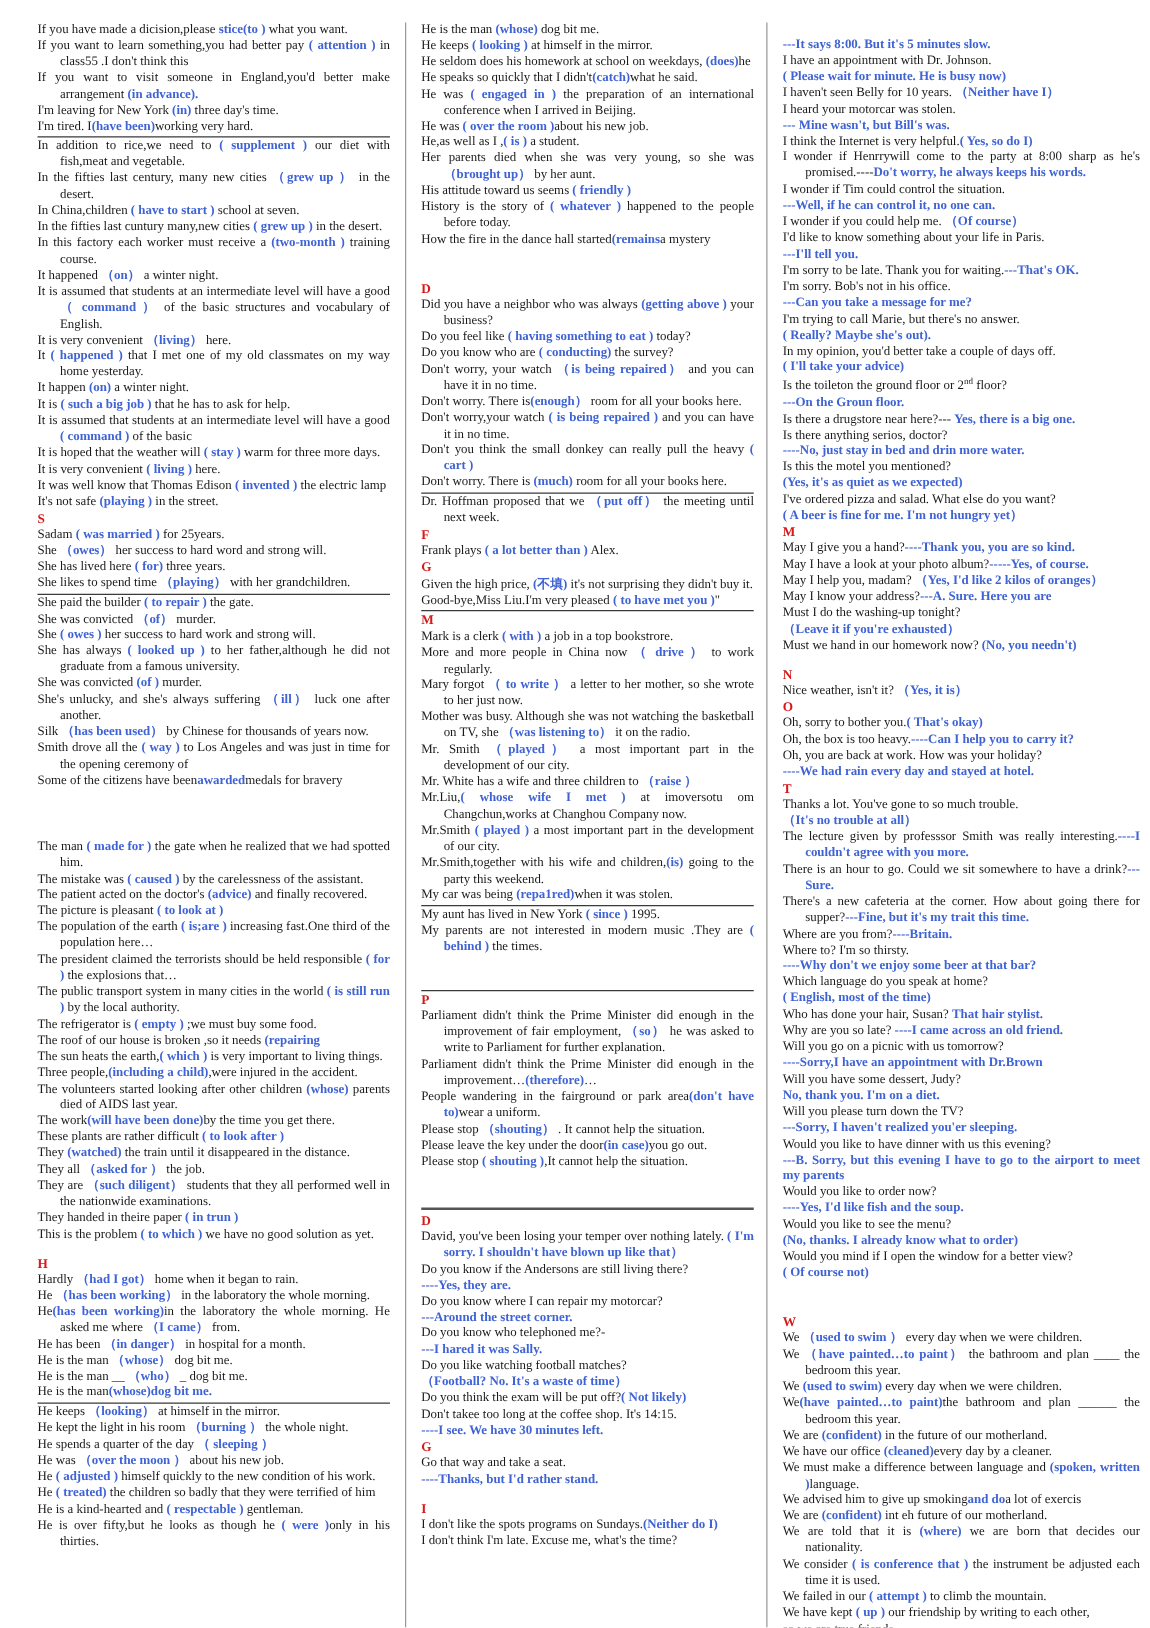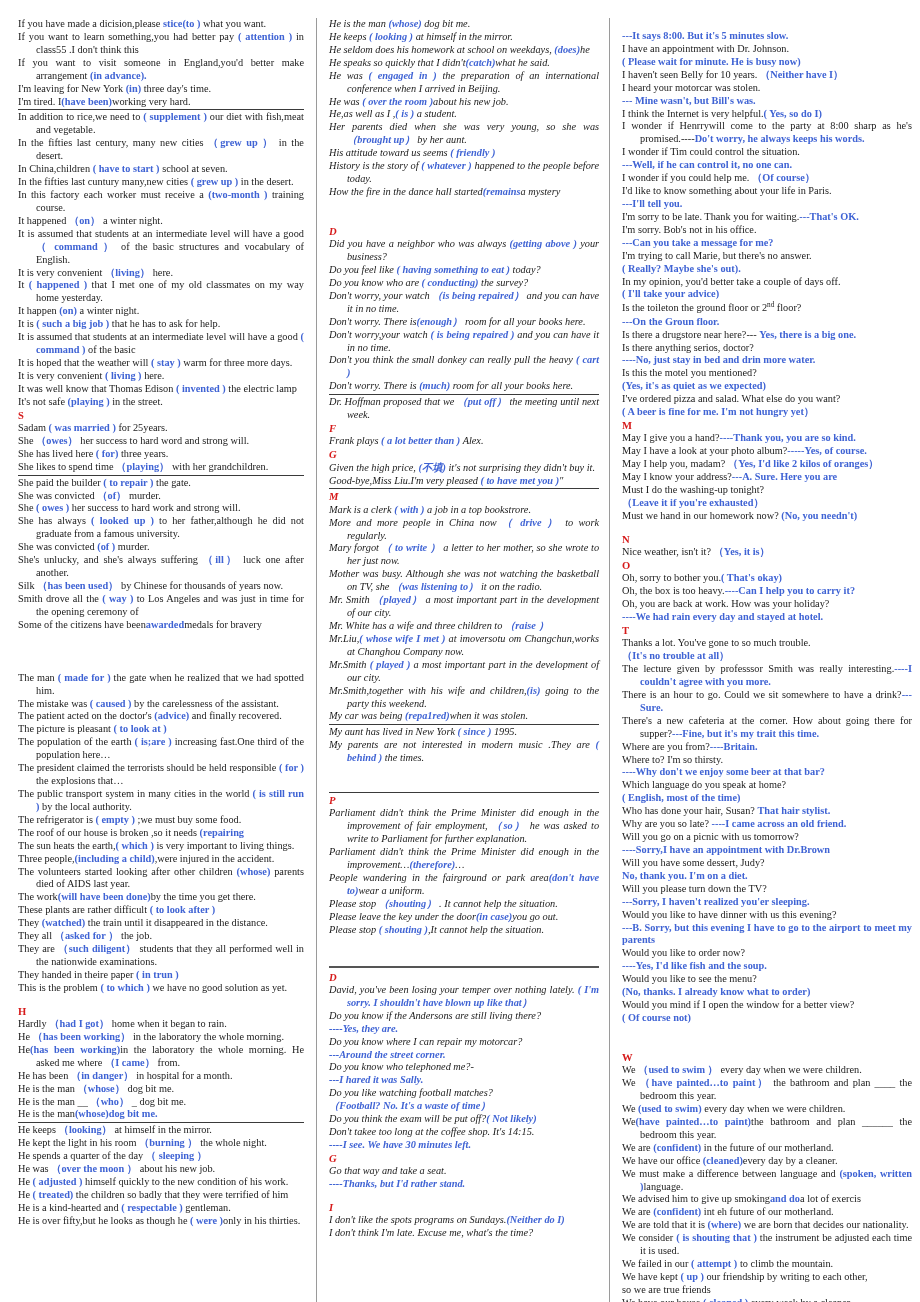--- a/index.html
+++ b/index.html
@@ -6,41 +6,41 @@
   body{
     width:920px;height:1302px;
     font-family:"Liberation Serif","DejaVu Serif",serif;
     color:#1a1a1a;
     -webkit-font-smoothing:none;
   }
   .page{
     position:relative;
     width:920px;height:1302px;
     box-sizing:border-box;
-    padding:18px 4px 0 4px;
+    padding:18px 4px 0 16px;
     display:flex;
     align-items:flex-start;
   }
   .col{
     box-sizing:border-box;
     font-size:10.3px;
     line-height:1.255;
     text-align:justify;
     text-justify:inter-word;
     hyphens:none;
   }
   .col-1{width:310px;padding-left:14px;padding-right:8px;}
   .col-sep{
     width:1px;
     align-self:stretch;
     background:#9a9a9a;
     margin:0 4px;
     flex:0 0 1px;
   }
-  .col-2{width:286px;padding-left:8px;padding-right:6px;font-style:italic;}
+  .col-2{width:286px;padding-left:8px;padding-right:6px;}
   .col-3{width:304px;padding-left:8px;padding-right:4px;margin-top:12px;}
 
   .ln{margin:0;padding:0;text-indent:0;}
   
   .ln{padding-left:18px;text-indent:-18px;}
   .ln.flush{padding-left:0;text-indent:0;}
 
   .b{color:#3f63d4;font-weight:bold;}
   .hdr{color:#d61a1a;font-weight:bold;font-size:10.6px;margin:0;padding:0;}
   .hr{
@@ -290,19 +290,19 @@
       <div class="ln">We  <span class="b">（used to swim  ）</span>  every day when we were children.</div>
       <div class="ln">We  <span class="b">（have painted…to paint）</span>   the bathroom and plan ____ the bedroom this year.</div>
       <div class="ln">We <span class="b">(used to swim)</span> every day when we were children.</div>
       <div class="ln">We<span class="b">(have painted…to paint)</span>the bathroom and plan ______ the bedroom this year.</div>
       <div class="ln">We are <span class="b">(confident)</span> in the future of our motherland.</div>
       <div class="ln">We have our office <span class="b">(cleaned)</span>every day by a cleaner.</div>
       <div class="ln">We must make a difference between language and <span class="b">(spoken, written )</span>language.</div>
       <div class="ln">We advised him to give up smoking<span class="b">and do</span>a lot of exercis</div>
       <div class="ln">We are <span class="b">(confident)</span> int eh future of our motherland.</div>
       <div class="ln">We are told that it is <span class="b">(where)</span> we are born that decides our nationality.</div>
-      <div class="ln">We consider <span class="b">( is shouting that )</span> the instrument be adjusted each time it is used.</div>
+      <div class="ln">We consider <span class="b">( is conference that )</span> the instrument be adjusted each time it is used.</div>
       <div class="ln">We failed in our <span class="b">( attempt )</span> to climb the mountain.</div>
       <div class="ln">We have kept <span class="b">( up )</span> our friendship by writing to each other,</div>
       <div class="ln flush">  so we are true friends</div>
       <div class="ln">We have our house <span class="b">( cleaned )</span> every week by a cleaner.</div>
     </div>
 </div>
 
 </body></html>

